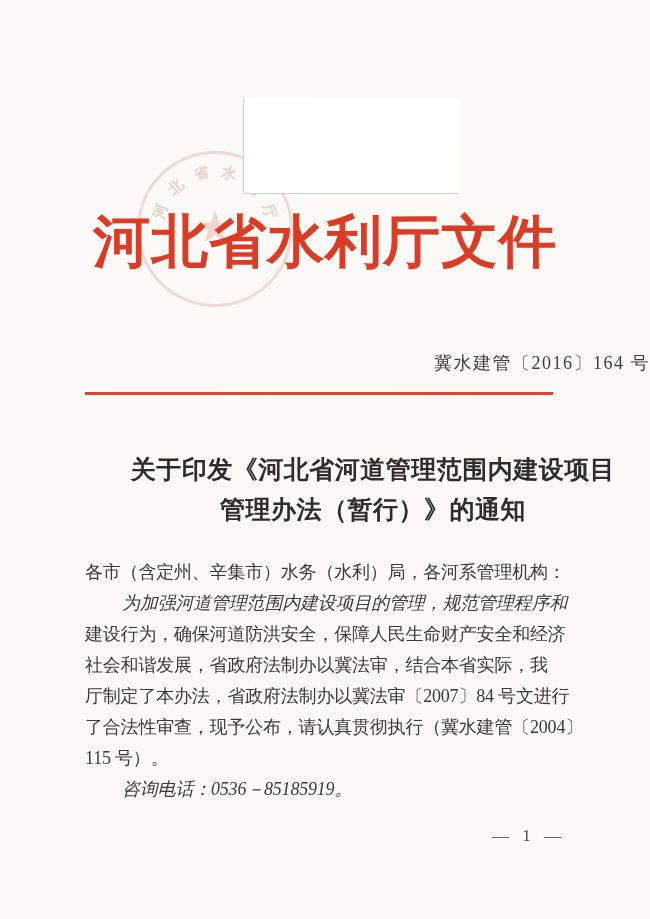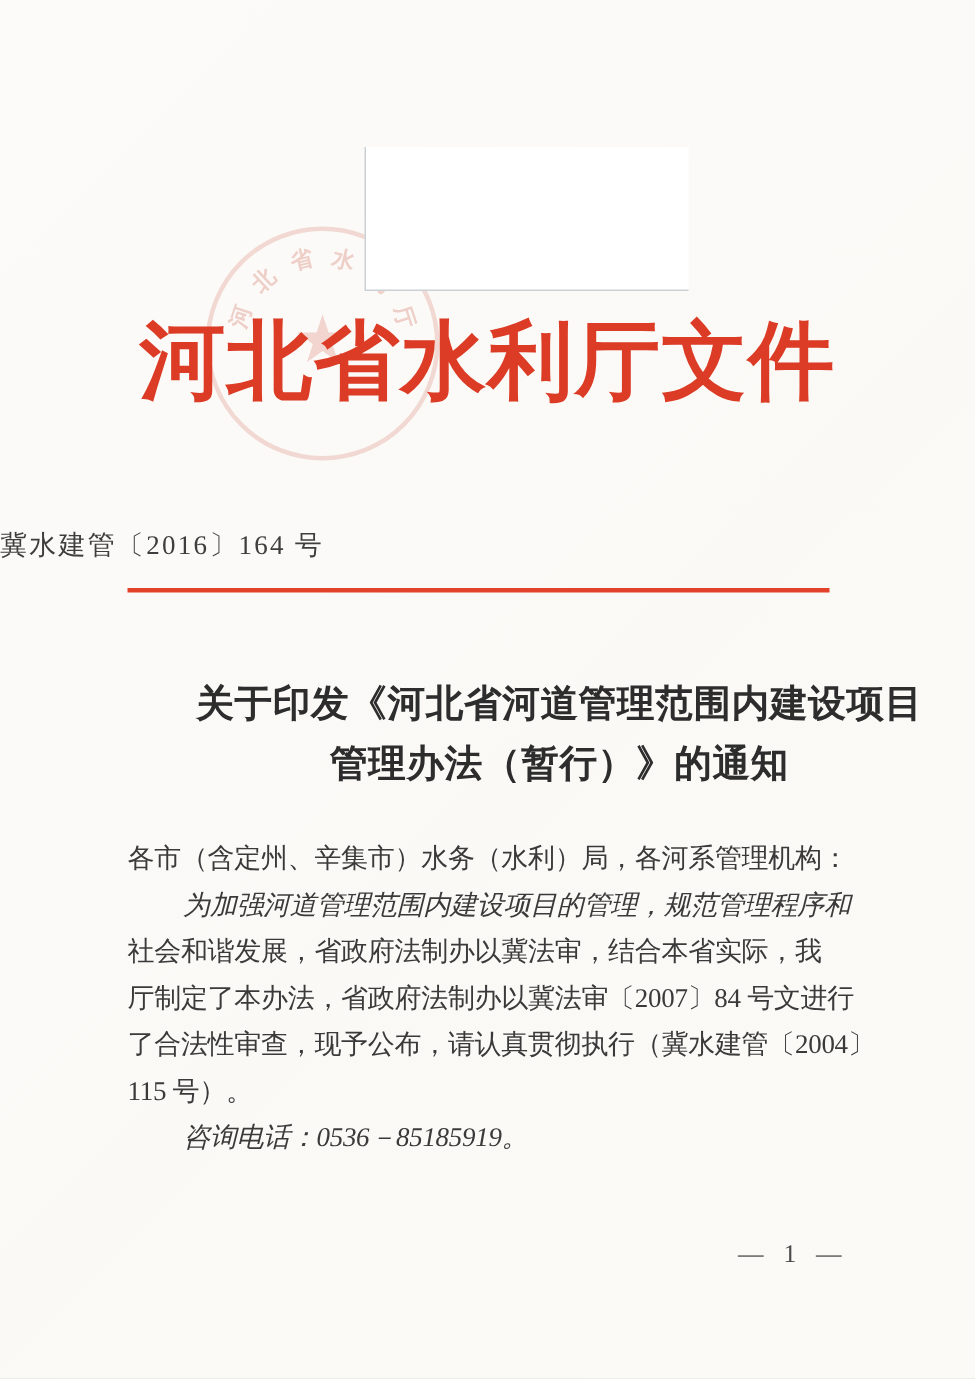--- a/index.html
+++ b/index.html
@@ -81,21 +81,21 @@
     color: #dc3b25;
     z-index: 3;
     white-space: nowrap;
   }
 
   .doc-number {
     position: absolute;
     left: 0;
     top: 351px;
     width: 100%;
-    text-align: left;
+    text-align: right;
     font-size: 18px;
     letter-spacing: 1.5px;
     color: #3e3e3e;
     z-index: 3;
     white-space: nowrap;
   }
 
   .red-line {
     position: absolute;
     left: 85px;
@@ -175,20 +175,21 @@
   <div class="red-line"></div>
 
   <div class="notice-title">
     <div>关于印发《河北省河道管理范围内建设项目</div>
     <div>管理办法（暂行）》的通知</div>
   </div>
 
   <div class="body-text">
     <div class="body-line">各市（含定州、辛集市）水务（水利）局，各河系管理机构：</div>
     <div class="body-line indent">为加强河道管理范围内建设项目的管理，规范管理程序和</div>
+    <div class="body-line">建设行为，确保河道防洪安全，保障人民生命财产安全和经济</div>
     <div class="body-line">社会和谐发展，省政府法制办以冀法审，结合本省实际，我</div>
     <div class="body-line">厅制定了本办法，省政府法制办以冀法审〔2007〕84 号文进行</div>
     <div class="body-line">了合法性审查，现予公布，请认真贯彻执行（冀水建管〔2004〕</div>
     <div class="body-line">115 号）。</div>
     <div class="body-line indent">咨询电话：0536－85185919。</div>
   </div>
 
   <div class="page-number">— 1 —</div>
 
 </div>

